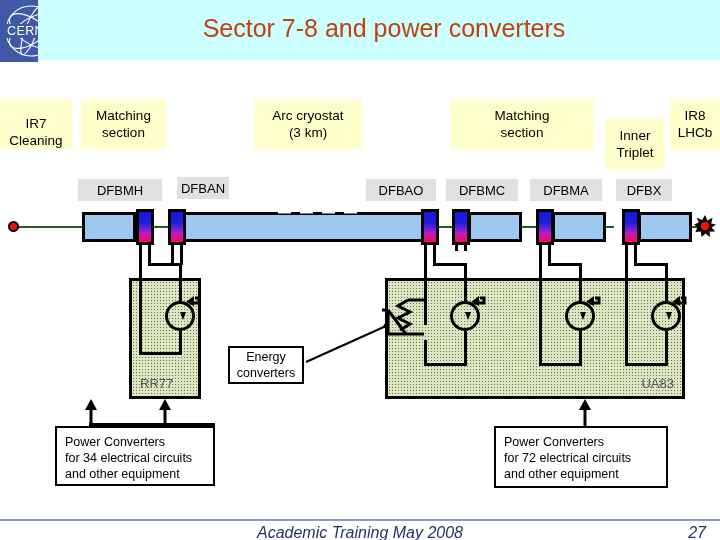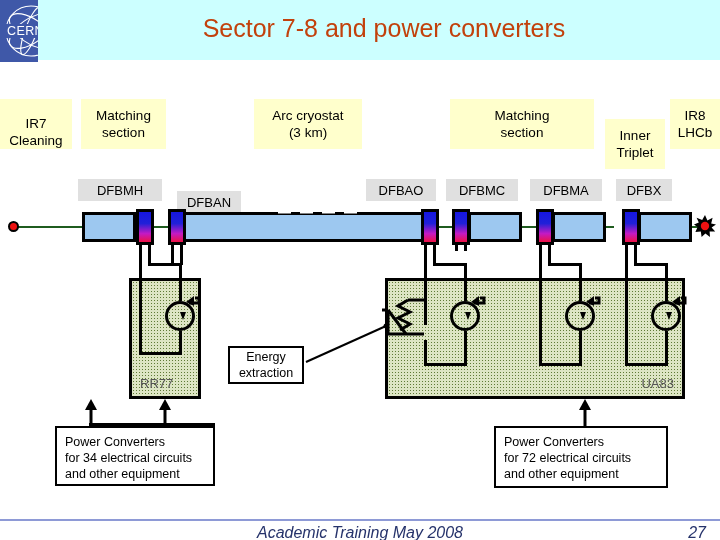--- a/index.html
+++ b/index.html
@@ -237,21 +237,21 @@
   <div class="ylabel" style="left:605px;top:99px; width:60px;  height:50px;margin-top:20px;">
     <span>Inner</span>
     <span>Triplet</span>
   </div>
   <div class="ylabel" style="left:670px;top:99px; width:50px;  height:50px;">
     <span>IR8</span>
     <span>LHCb</span>
   </div>
 
   <div class="glabel" style="left:78px; top:179px; width:84px;">DFBMH</div>
-  <div class="glabel" style="left:177px;top:191px; width:64px;">DFBAN</div>
+  <div class="glabel" style="left:177px;top:177px; width:52px;">DFBAN</div>
   <div class="glabel" style="left:366px;top:179px; width:70px;">DFBAO</div>
   <div class="glabel" style="left:530px;top:179px; width:72px;">DFBMA</div>
   <div class="glabel" style="left:446px;top:179px; width:72px;">DFBMC</div>
   <div class="glabel" style="left:616px;top:179px; width:56px;">DFBX</div>
 
   <div class="beamline" style="left:10px;  top:226px; width:72px;"></div>
   <div class="beamline" style="left:148px; top:226px; width:24px;"></div>
   <div class="beamline" style="left:434px; top:226px; width:22px;"></div>
   <div class="beamline" style="left:496px; top:226px; width:42px;"></div>
   <div class="beamline" style="left:582px; top:226px; width:32px;"></div>
@@ -385,21 +385,21 @@
   <div class="ln ln-v" style="left:665px; top:331px; height:34px;"></div>
   <div class="conv" style="left:651px; top:301px;"></div>
   <svg style="position:absolute; left:646px; top:286px;" width="45" height="48">
     <polygon points="20,26 26,26 23,34" fill="#000000"></polygon>
     <path d="M29,17 L39,17 L39,12 L35,12" stroke="#000000" stroke-width="3" fill="none"></path>
     <polygon points="26,16 34,10 34,20" fill="#000000"></polygon>
   </svg>
 
   <div class="textbox center" style="left:228px; top:346px; width:76px; height:38px;">
     <span>Energy</span>
-    <span>extraction</span>
+    <span>converters</span>
   </div>
   <svg style="position:absolute; left:302px; top:320px;" width="88" height="46">
     <line x1="4" y1="42" x2="84" y2="6" stroke="#000000" stroke-width="2"></line>
     <circle cx="84" cy="6" r="2.5" fill="#000000"></circle>
   </svg>
 
   <svg style="position:absolute; left:84px; top:399px;" width="14" height="28">
     <line x1="7" y1="28" x2="7" y2="8" stroke="#000000" stroke-width="3"></line>
     <polygon points="7,0 13,11 1,11" fill="#000000"></polygon>
   </svg>

